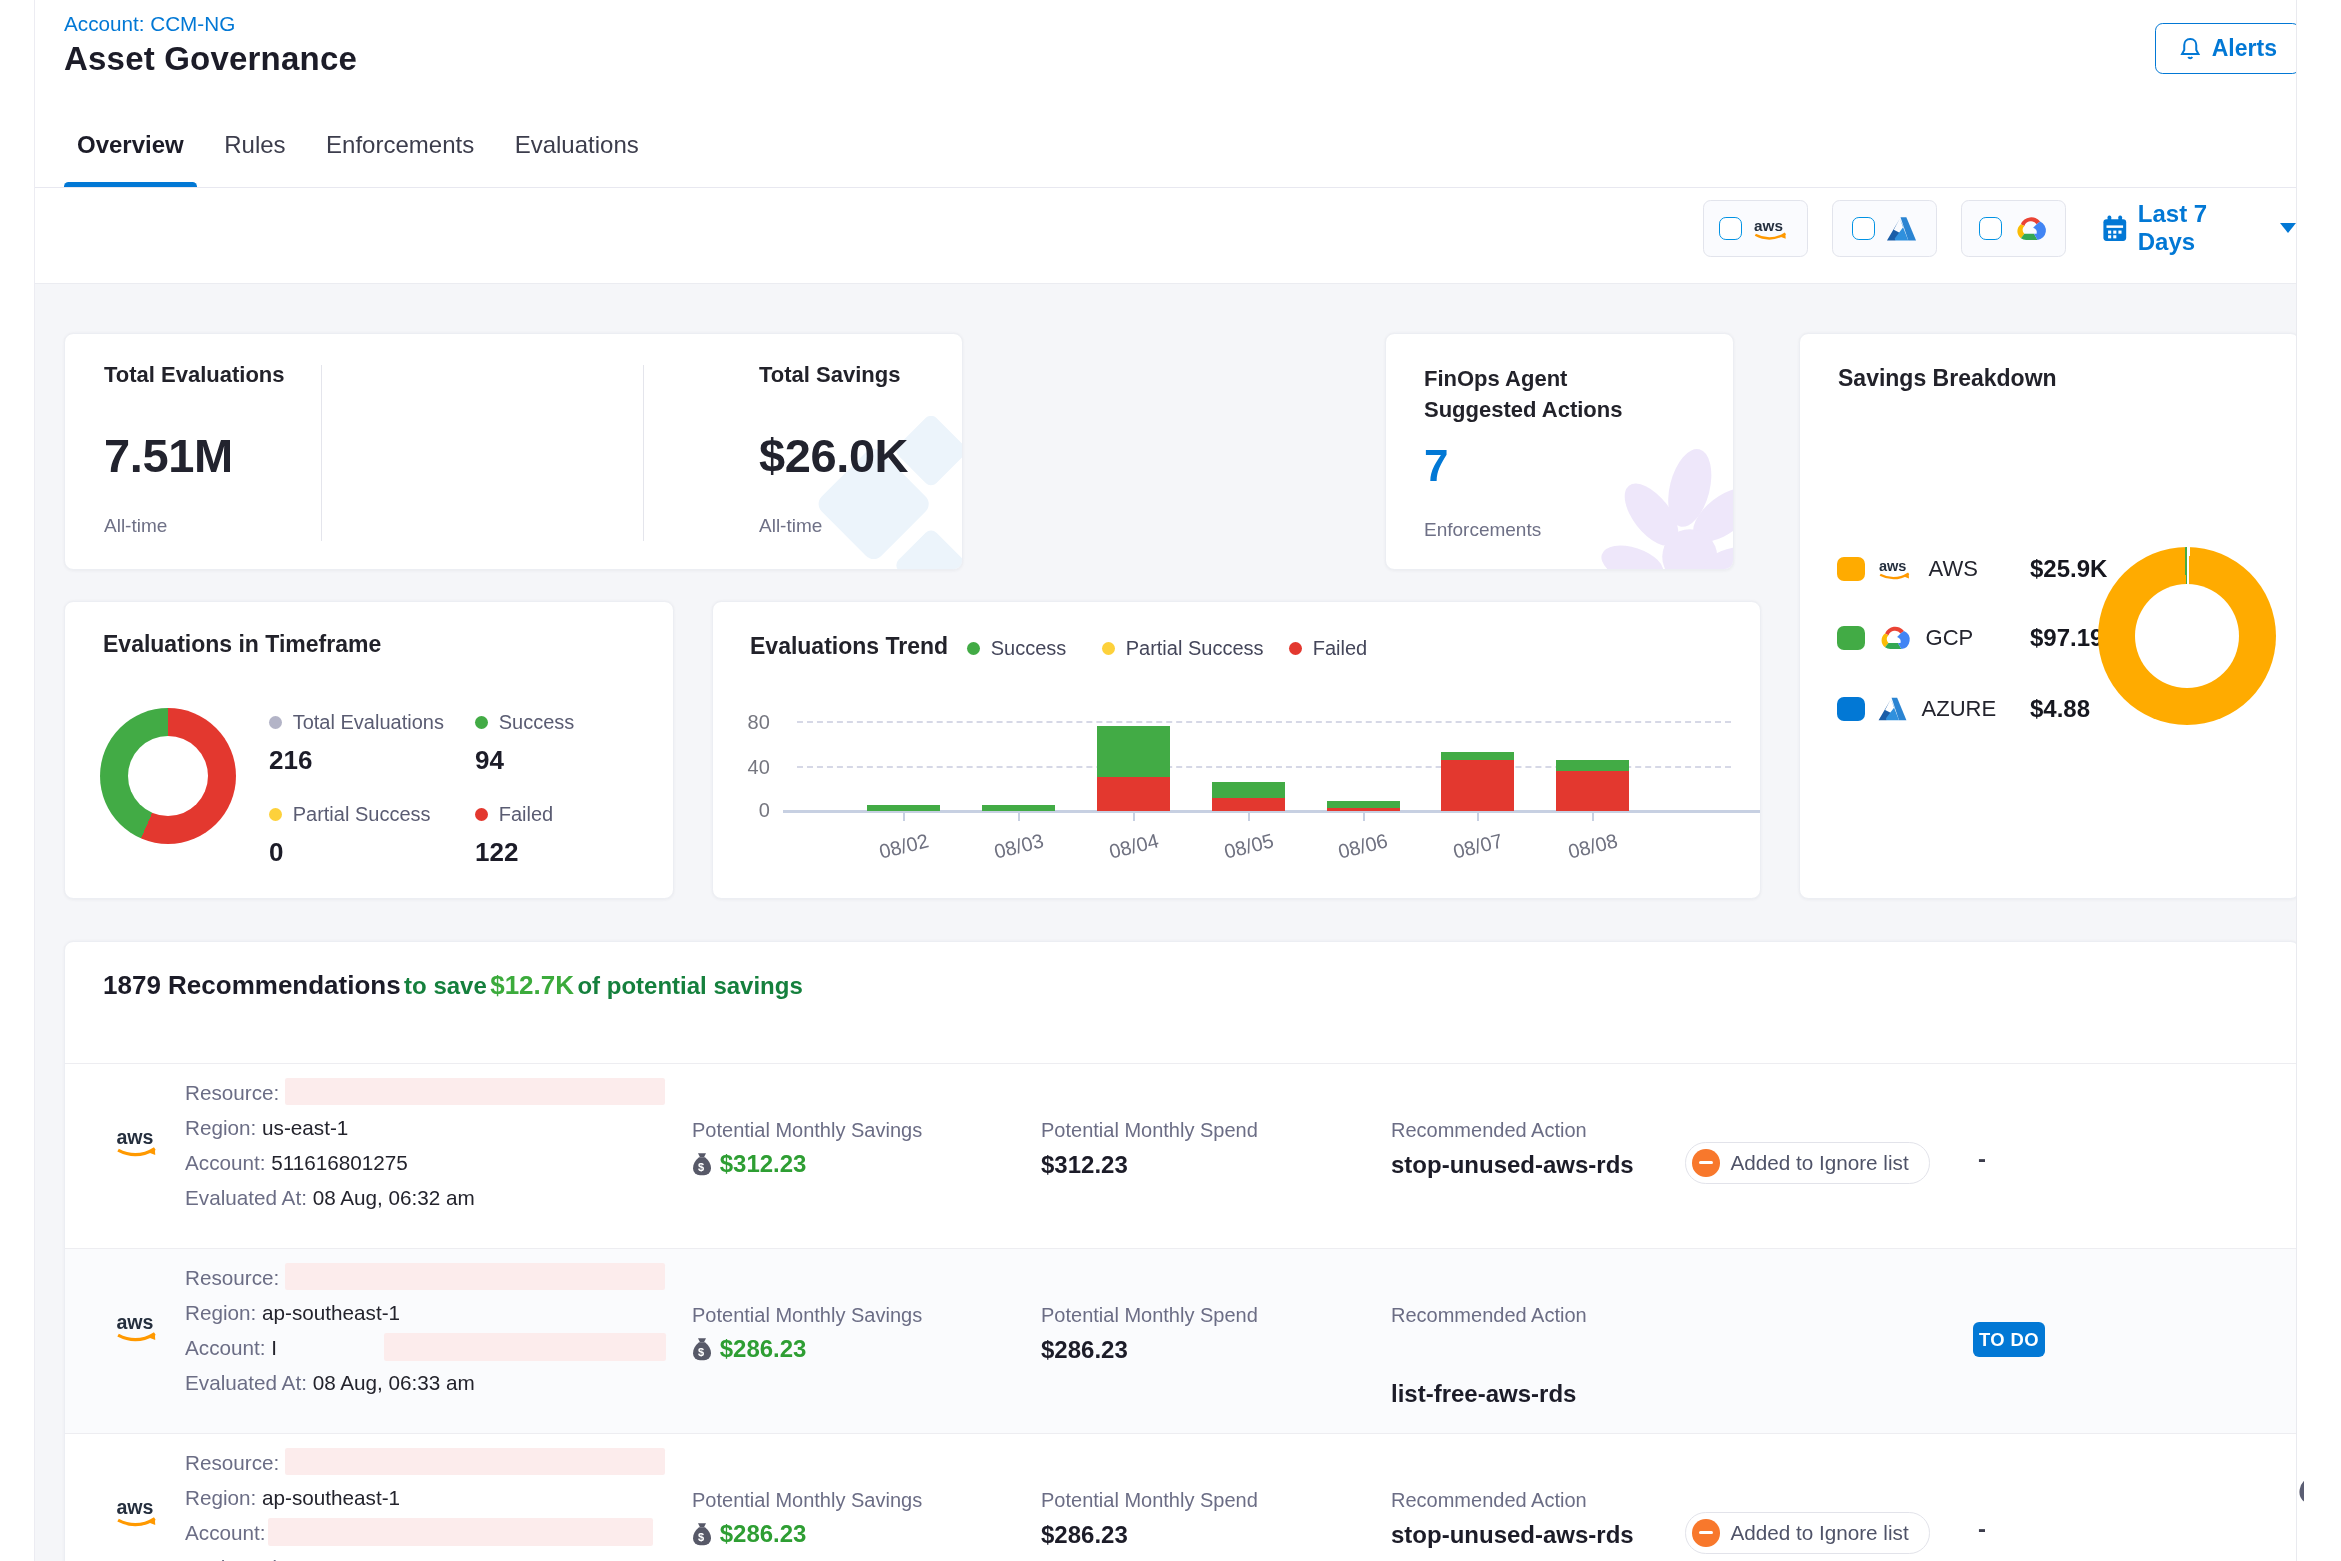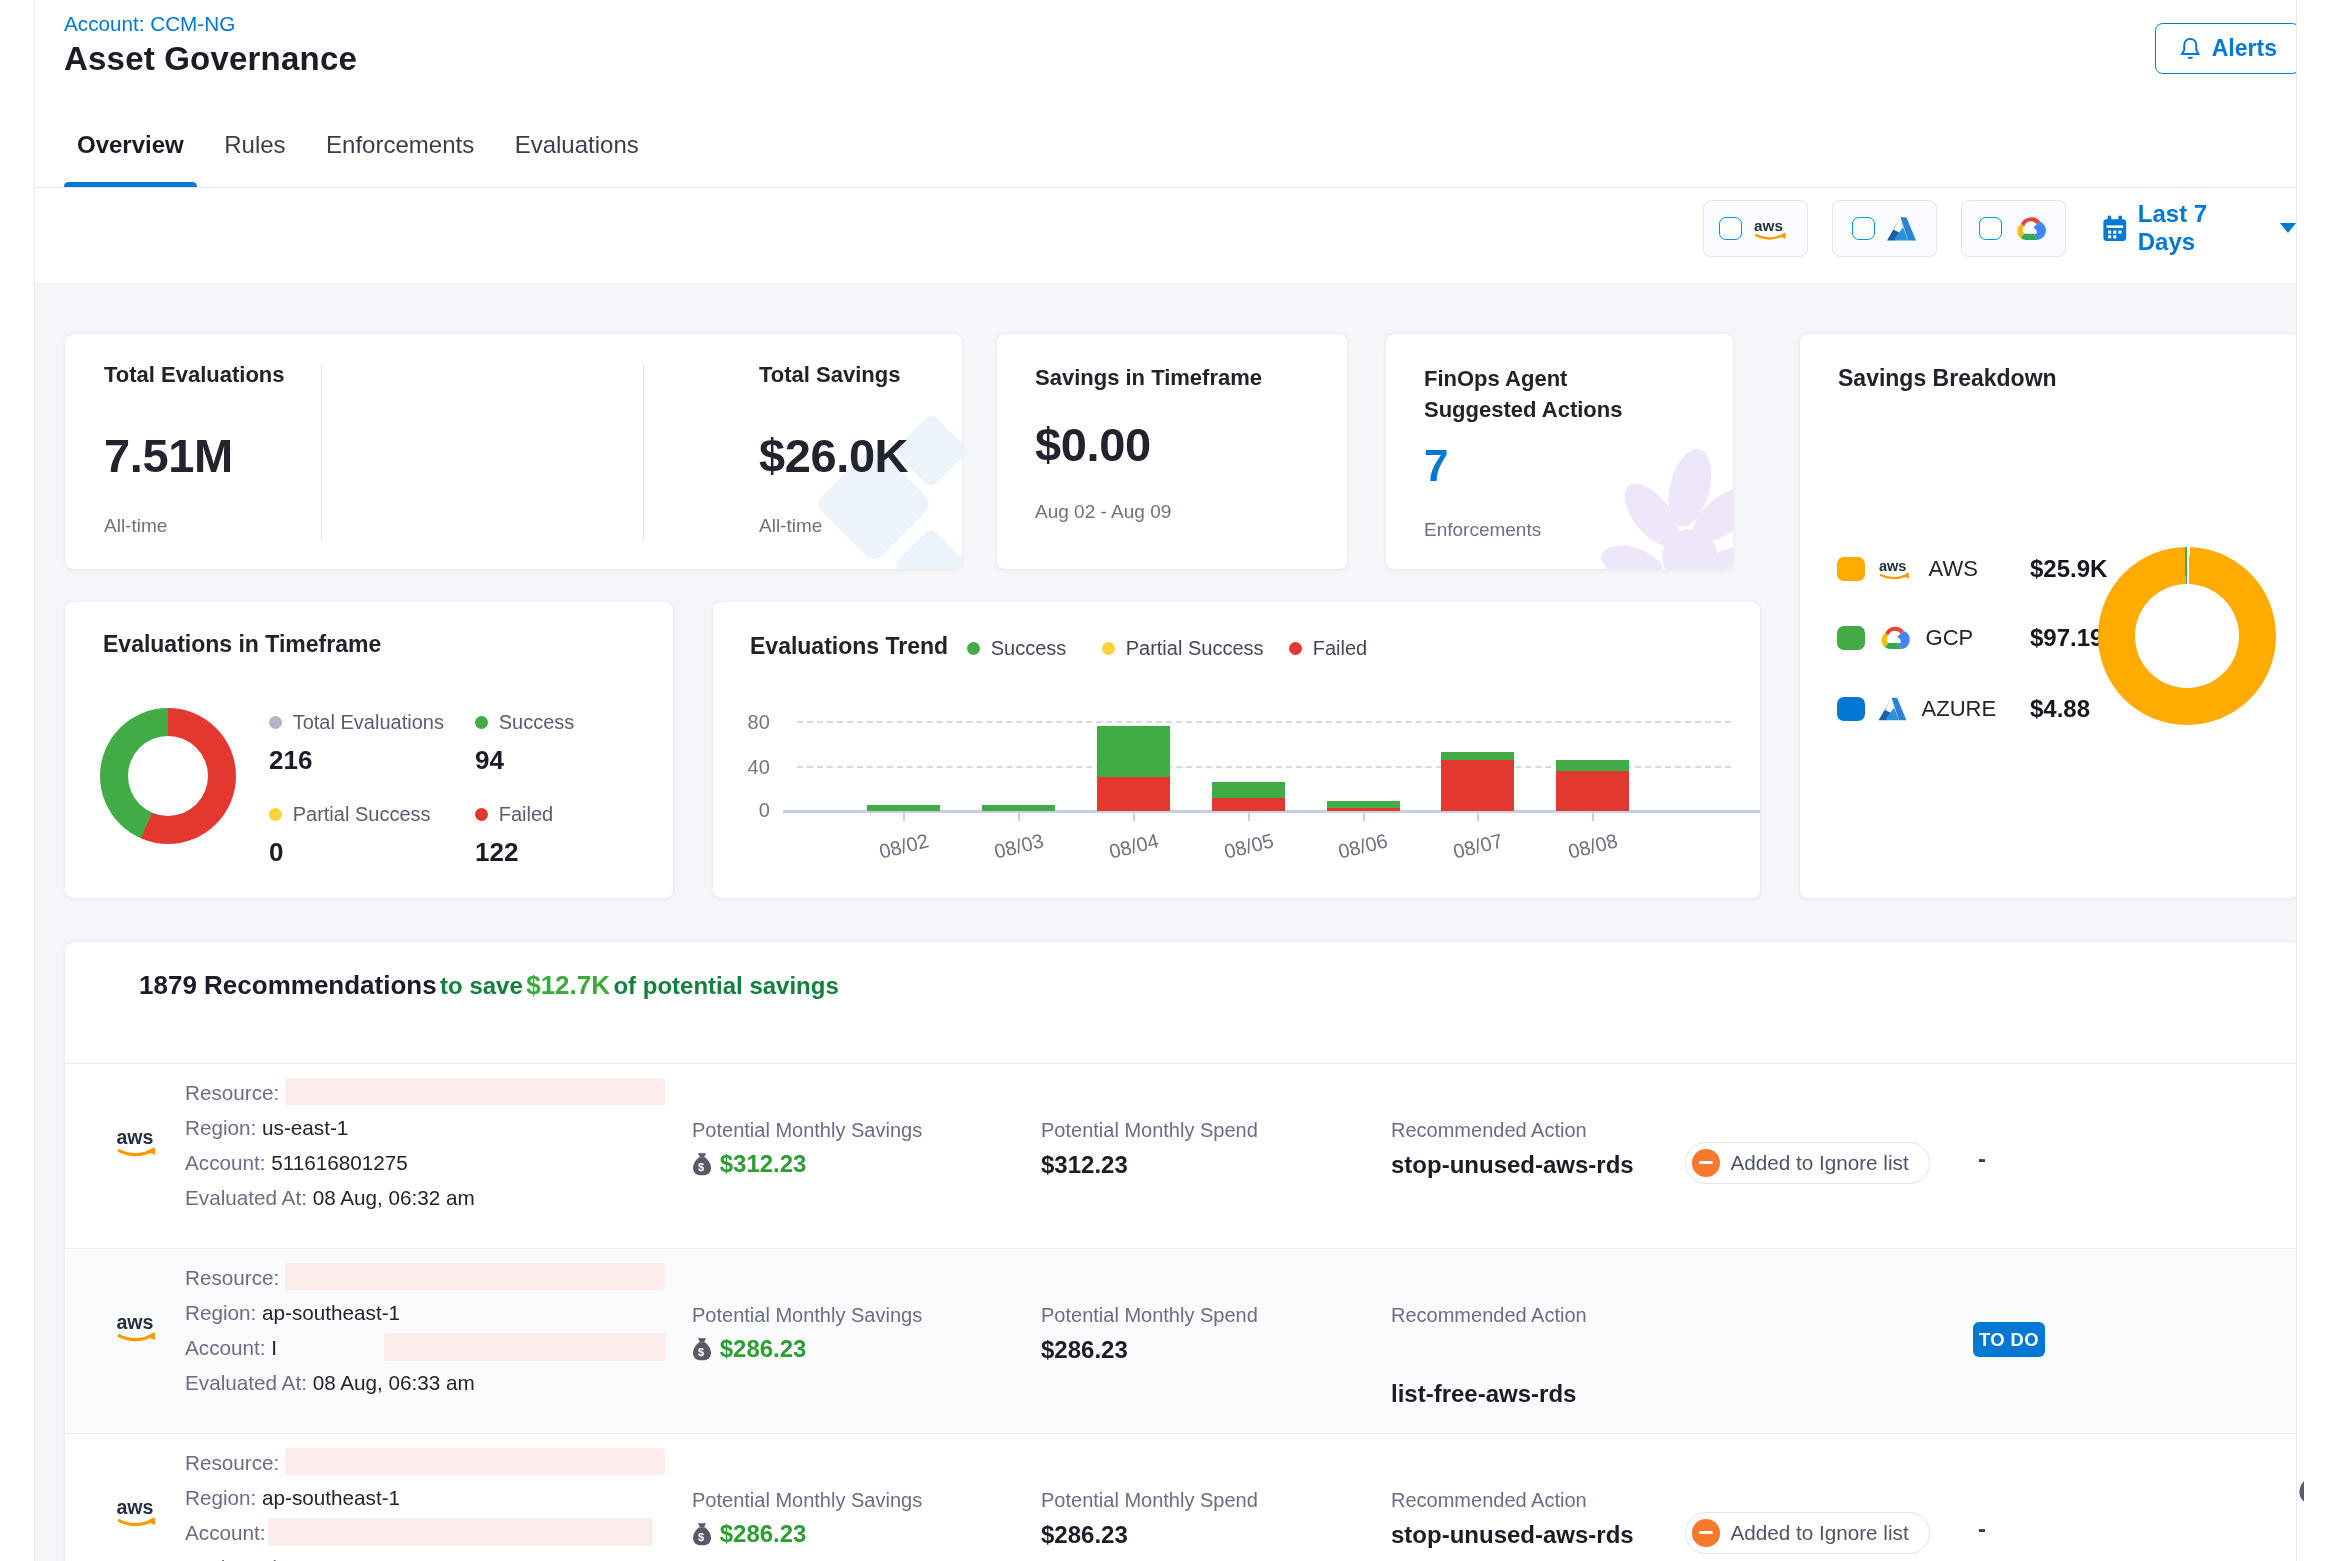--- a/index.html
+++ b/index.html
@@ -65,21 +65,21 @@
   .donut{position:absolute;border-radius:50%;}
   .donut .hole{position:absolute;background:#fff;border-radius:50%;}
 
   
   .sb-row{position:absolute;left:37px;height:35px;display:flex;align-items:center;}
   .sb-swatch{width:27.6px;height:24px;border-radius:6.9px;flex:none;}
   .sb-label{font-size:22px;color:#23242e;margin-left:13.8px;width:92px;}
   .sb-value{position:absolute;left:193px;font-size:24px;font-weight:700;color:#16171f;}
 
   
-  .rec-title-strong{font-size:26px;font-weight:800;color:#1c1c28;margin-left:36px;}
+  .rec-title-strong{font-size:26px;font-weight:800;color:#1c1c28;}
   .rec-title-normal{font-size:24px;font-weight:600;color:#15803d;}
   .rec-title-green{font-size:26px;font-weight:800;color:#3cab3c;}
   .rec-subtitle{font-size:20.7px;color:#9a9bb0;}
   .dropdown{position:absolute;left:1884px;top:21.4px;width:317px;height:57px;background:#fff;border:1.1px solid #dcdee8;border-radius:7.7px;
             display:flex;align-items:center;padding:0 18.4px;box-sizing:border-box;cursor:pointer;}
   .dropdown span{font-size:22px;color:#22232e;}
   .rec-row{position:absolute;left:0;width:2235px;height:184px;}
   .rec-row.alt{background:#fafbfd;}
   .rec-row + .rec-row{border-top:0.8px solid #ededf1;}
   .rec-sep{position:absolute;left:0;width:2235px;height:0.8px;background:#ededf1;}
@@ -196,25 +196,20 @@
     </div>
     <div class="vdivider" style="left:256px;"></div>
     <div class="vdivider" style="left:578px;"></div>
     <div class="abs" style="left:694px;top:27.6px;">
       <div class="stat-label">Total Savings</div>
       <div class="stat-value" style="margin-top:40px;">$26.0K</div>
       <div class="stat-sub" style="margin-top:32px;">All-time</div>
     </div>
   </div>
 
-  <div class="card" style="left:996px;top:333px;width:352px;height:237px;">
-    <div class="abs stat-label" style="left:38px;top:31px;">Savings in Timeframe</div>
-    <div class="abs stat-value" style="left:38px;top:83px;">$0.00</div>
-    <div class="abs stat-sub" style="left:38px;top:167px;">Aug 02 - Aug 09</div>
-  </div>
 
   <div class="card" style="left:1385px;top:333px;width:349px;height:237px;">
     <svg class="abs" style="right:-18.4px;bottom:-26px;opacity:.6;" width="176" height="153" viewBox="0 0 230 200">
       <g fill="#e3d7f7">
           <ellipse cx="150" cy="60" rx="26" ry="52" transform="rotate(14 150 60)"></ellipse>
           <ellipse cx="100" cy="95" rx="24" ry="48" transform="rotate(-38 100 95)"></ellipse>
           <ellipse cx="195" cy="95" rx="24" ry="48" transform="rotate(52 195 95)"></ellipse>
           <ellipse cx="75" cy="160" rx="22" ry="42" transform="rotate(-72 75 160)"></ellipse>
           <circle cx="150" cy="150" r="36"></circle>
           <ellipse cx="210" cy="160" rx="22" ry="42" transform="rotate(80 210 160)"></ellipse>

